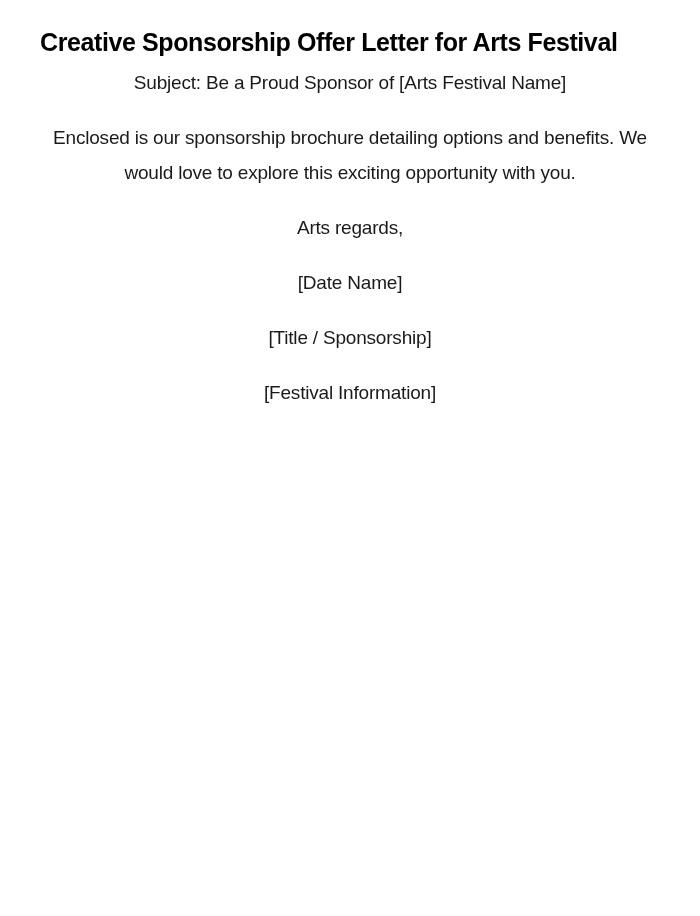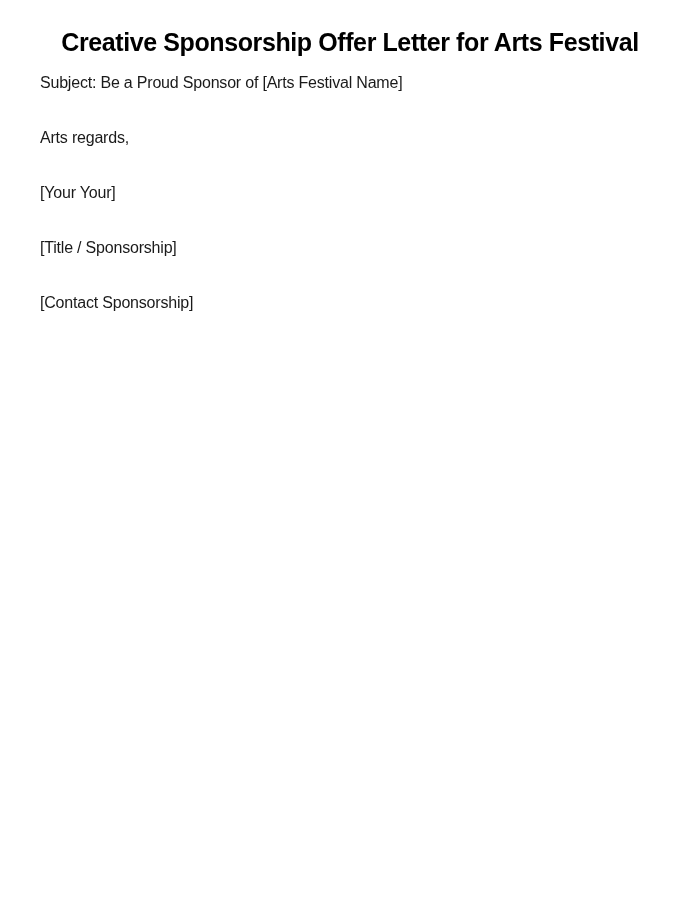--- a/index.html
+++ b/index.html
@@ -19,36 +19,37 @@
       width: 620px;
     }
     .title {
       font-family: "Liberation Sans", sans-serif;
       font-weight: bold;
       font-size: 25px;
       line-height: 44px;
       color: #000000;
       margin: 0 0 0 0;
       letter-spacing: -0.4px;
-      text-align: center;
     }
     .para {
-      font-size: 16px;
+      font-size: 19px;
       line-height: 35px;
       margin: 7px 0 20px 0;
       letter-spacing: -0.2px;
       color: #1a1a1a;
+      text-align: center;
     }
     .para.subject {
       margin-top: 1px;
     }
   </style>
 </head>
 <body>
 
 <div class="doc">
   <h1 class="title">Creative Sponsorship Offer Letter for Arts Festival</h1>
   <p class="para subject">Subject: Be a Proud Sponsor of [Arts Festival Name]</p>
+  <p class="para">Enclosed is our sponsorship brochure detailing options and benefits. We would love to explore this exciting opportunity with you.</p>
   <p class="para">Arts regards,</p>
-  <p class="para">[Your Your]</p>
+  <p class="para">[Date Name]</p>
   <p class="para">[Title / Sponsorship]</p>
-  <p class="para">[Contact Sponsorship]</p>
+  <p class="para">[Festival Information]</p>
 </div>
 
 </body></html>

